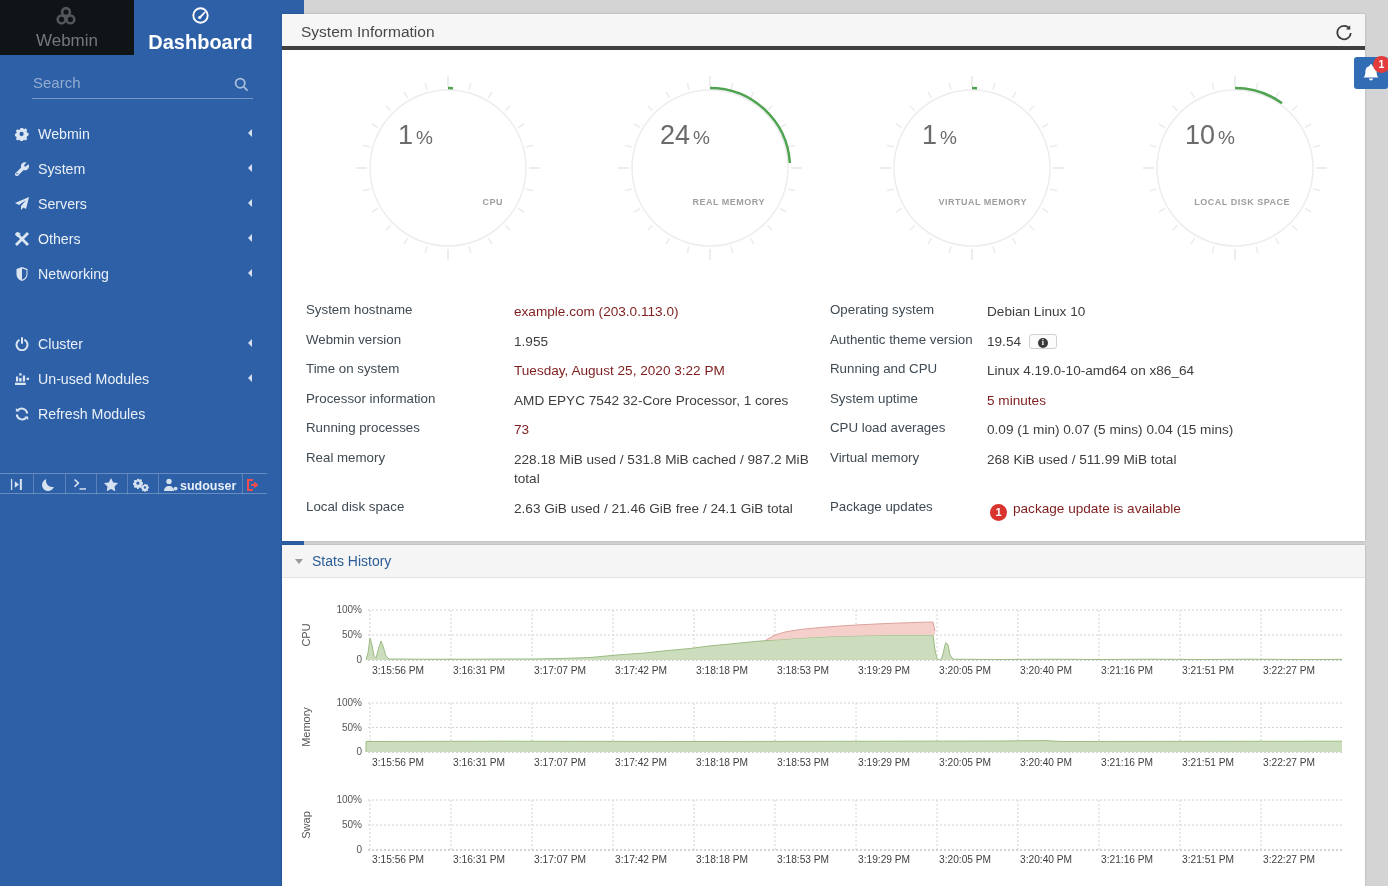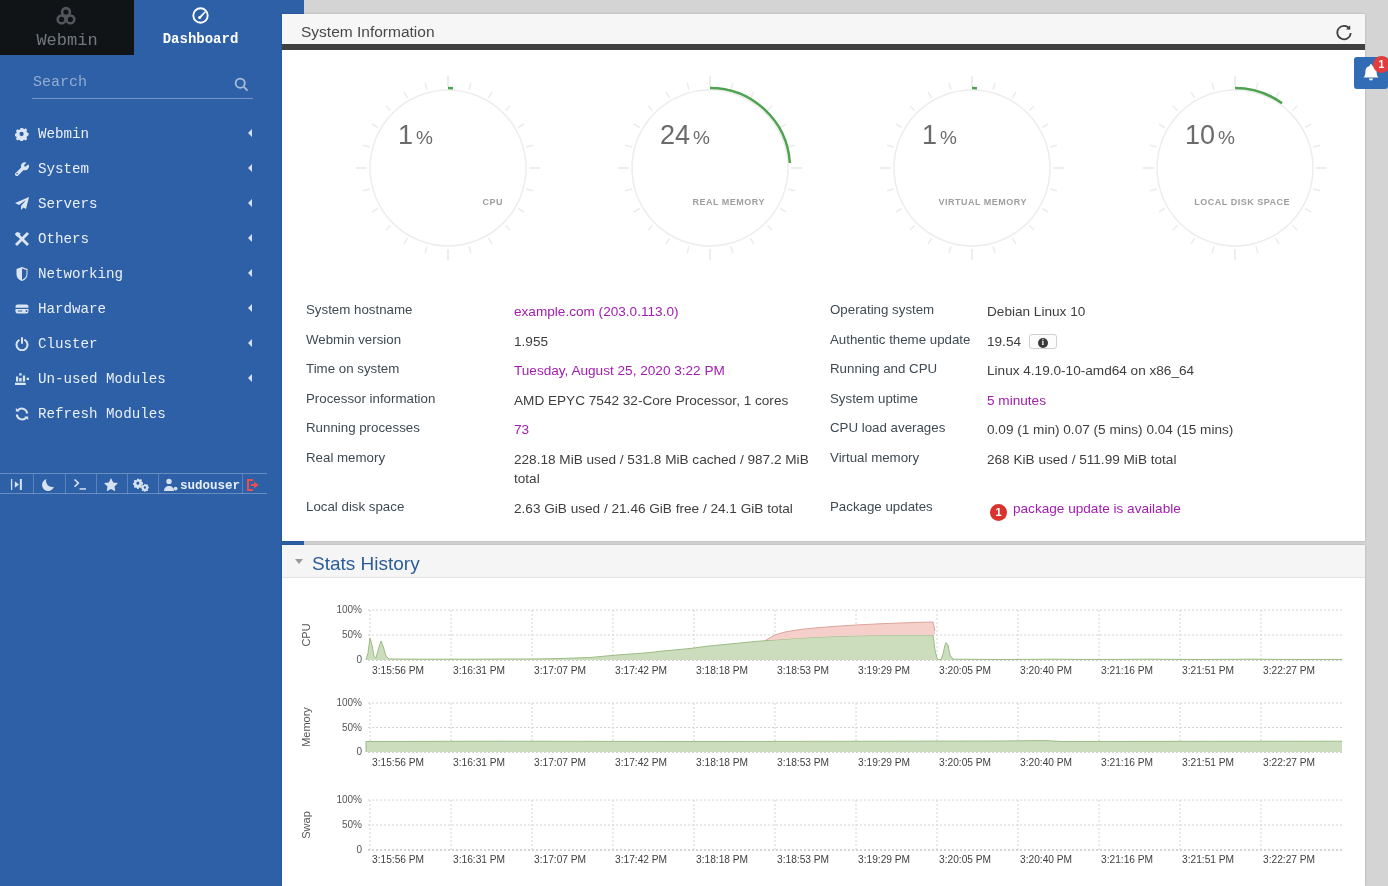--- a/index.html
+++ b/index.html
@@ -1,42 +1,42 @@
 <!DOCTYPE html>
 <html><head><meta charset="utf-8"><title>Dashboard</title>
 <style>
 * { margin:0; padding:0; box-sizing:border-box; }
 body { width:1388px; height:886px; position:relative; overflow:hidden;
   font-family:"Liberation Sans",sans-serif; background:#d4d4d4; }
-a { color:#a21caf; text-decoration:none; }
-
-
-.sidebar { position:absolute; left:0; top:0; width:304px; height:886px; background:#2d60a7;font-family:Liberation Mono, monospace; }
+a { color:#7f1d1d; text-decoration:none; }
+
+
+.sidebar { position:absolute; left:0; top:0; width:304px; height:886px; background:#2d60a7; }
 .tabw { position:absolute; left:0; top:0; width:134px; height:55px; background:#111417; }
 .tabd { position:absolute; left:134px; top:0; width:133px; height:55px; }
 .tabw .tt { position:absolute; top:31px; width:100%; text-align:center; font-size:17px; color:#73787e; }
-.tabd .tt { position:absolute; top:31px; width:100%; text-align:center; font-size:14px; font-weight:bold; color:#fff; }
+.tabd .tt { position:absolute; top:31px; width:100%; text-align:center; font-size:20px; font-weight:bold; color:#fff; }
 .searcht { position:absolute; left:33px; top:74px; font-size:15px; color:#93add0;text-align:right; }
 .searchline { position:absolute; left:32px; top:98px; width:221px; height:1px; background:rgba(255,255,255,0.35); }
 .mi { position:absolute; left:0; width:267px; height:35px; }
 .mt { position:absolute; left:38px; top:9px; font-size:14.2px; color:#eaf0f8; }
 .caret { position:absolute; right:15px; top:12px; width:0; height:0;
   border-right:4.5px solid rgba(255,255,255,0.8); border-top:4.5px solid transparent; border-bottom:4.5px solid transparent; }
 .bb { position:absolute; left:0; top:473px; width:267px; height:21px;
   border-top:1px solid rgba(255,255,255,0.28); border-bottom:1px solid rgba(255,255,255,0.28); }
 .sep { position:absolute; top:0; width:1px; height:20px; background:rgba(255,255,255,0.22); }
 .bbuser { position:absolute; left:180px; top:5px; font-size:12.5px; font-weight:bold; color:#e8eef7; }
 
 
 .p1 { position:absolute; left:282px; top:14px; width:1083px; height:527px; background:#fff; box-shadow:0 0 2px rgba(0,0,0,0.22); }
-.p1h { position:absolute; left:0; top:0; width:100%; height:36px; background:#f6f6f6; border-bottom:6px solid #404040; }
+.p1h { position:absolute; left:0; top:0; width:100%; height:36px; background:#f6f6f6; border-bottom:4px solid #404040; }
 .p1h .t { position:absolute; left:19px; top:9px; font-size:15.5px; color:#484848; }
 .p2 { position:absolute; left:282px; top:545px; width:1083px; height:341px; background:#fff; box-shadow:0 0 2px rgba(0,0,0,0.22); }
 .p2h { position:absolute; left:0; top:0; width:100%; height:33px; background:#f5f5f5; border-bottom:1px solid #e2e2e2; }
-.p2h .t { position:absolute; left:30px; top:8px; font-size:19px; color:#2a5d96;text-align:center; }
+.p2h .t { position:absolute; left:30px; top:8px; font-size:14px; color:#2a5d96;text-align:center; }
 .dcaret { position:absolute; left:13px; top:14px; width:0; height:0;
   border-top:5px solid #999; border-left:4.5px solid transparent; border-right:4.5px solid transparent; }
 .gauges { position:absolute; left:0; top:36px; }
 .charts { position:absolute; left:0; top:35px; }
 
 
 .tl { position:absolute; left:0; width:1388px; }
 .lbl { position:absolute; font-size:13.3px; font-weight:normal; color:#3f4a52;text-align:right; }
 .val { position:absolute; font-size:13.6px; white-space:nowrap; color:#3e3e3e; line-height:19px; }
 .ipill { display:inline-block; border:1px solid #d0d0d0; background:#fcfcfc; border-radius:3px;
@@ -104,27 +104,20 @@
         <path d="M0 2.6 2.6 0l3.2 1.6L2.4 5z"></path>
       </svg>
       <span class="mt">Others</span>
       <span class="caret"></span>
     </div>
 <div class="mi" style="top:257px">
       <svg width="14" height="14" viewBox="0 0 14 14" style="position:absolute;left:15px;top:10px" fill="#dce6f2">
         <path d="M7 0 1.5 2v5c0 3.5 2.3 6 5.5 7 3.2-1 5.5-3.5 5.5-7V2zM7 1.5 11.5 3v4c0 2.8-1.8 4.8-4.5 5.8z"></path>
       </svg>
       <span class="mt">Networking</span>
-      <span class="caret"></span>
-    </div>
-<div class="mi" style="top:292px">
-      <svg width="14" height="14" viewBox="0 0 14 14" style="position:absolute;left:15px;top:10px" fill="#dce6f2">
-        <path d="M2.5 2.5h9a2 2 0 0 1 2 2v1.2H.5V4.5a2 2 0 0 1 2-2zM.5 7h13v2.5a2 2 0 0 1-2 2h-9a2 2 0 0 1-2-2zm2.3 2.6h4.5V8.4H2.8zm8.7.3a1 1 0 1 0 0-2 1 1 0 0 0 0 2z"></path>
-      </svg>
-      <span class="mt">Hardware</span>
       <span class="caret"></span>
     </div>
 <div class="mi" style="top:362px">
       <svg width="14" height="14" viewBox="0 0 14 14" style="position:absolute;left:15px;top:10px" fill="#dce6f2">
         <path d="M4.2 1.2h2.4v2.2H4.2zM1 4.6h2.2v5H1zM4.2 6h2.4v3.6H4.2zM7.8 3.4h2.3v6.2H7.8zM0 10.8h10.8v2.2H0zM11.6 5.8H14v2.2h-2.4z"></path>
       </svg>
       <span class="mt">Un-used Modules</span>
       <span class="caret"></span>
     </div>
 <div class="mi" style="top:327px">
@@ -335,21 +328,21 @@
   </div>
 <div class="tl" style="top:499px">
     <span class="lbl" style="left:306px">Local disk space</span>
     <span class="val" style="left:514px;width:300px">2.63 GiB used / 21.46 GiB free / 24.1 GiB total</span>
   </div>
 <div class="tl" style="top:302px">
     <span class="lbl" style="left:830px">Operating system</span>
     <span class="val" style="left:987px;width:370px">Debian Linux 10</span>
   </div>
 <div class="tl" style="top:331.5px">
-    <span class="lbl" style="left:830px">Authentic theme update</span>
+    <span class="lbl" style="left:830px">Authentic theme version</span>
     <span class="val" style="left:987px;width:370px">19.54 <span class="ipill"><span class="idot">i</span></span></span>
   </div>
 <div class="tl" style="top:361px">
     <span class="lbl" style="left:830px">Running and CPU</span>
     <span class="val" style="left:987px;width:370px">Linux 4.19.0-10-amd64 on x86_64</span>
   </div>
 <div class="tl" style="top:390.5px">
     <span class="lbl" style="left:830px">System uptime</span>
     <span class="val" style="left:987px;width:370px"><a>5 minutes</a></span>
   </div>

